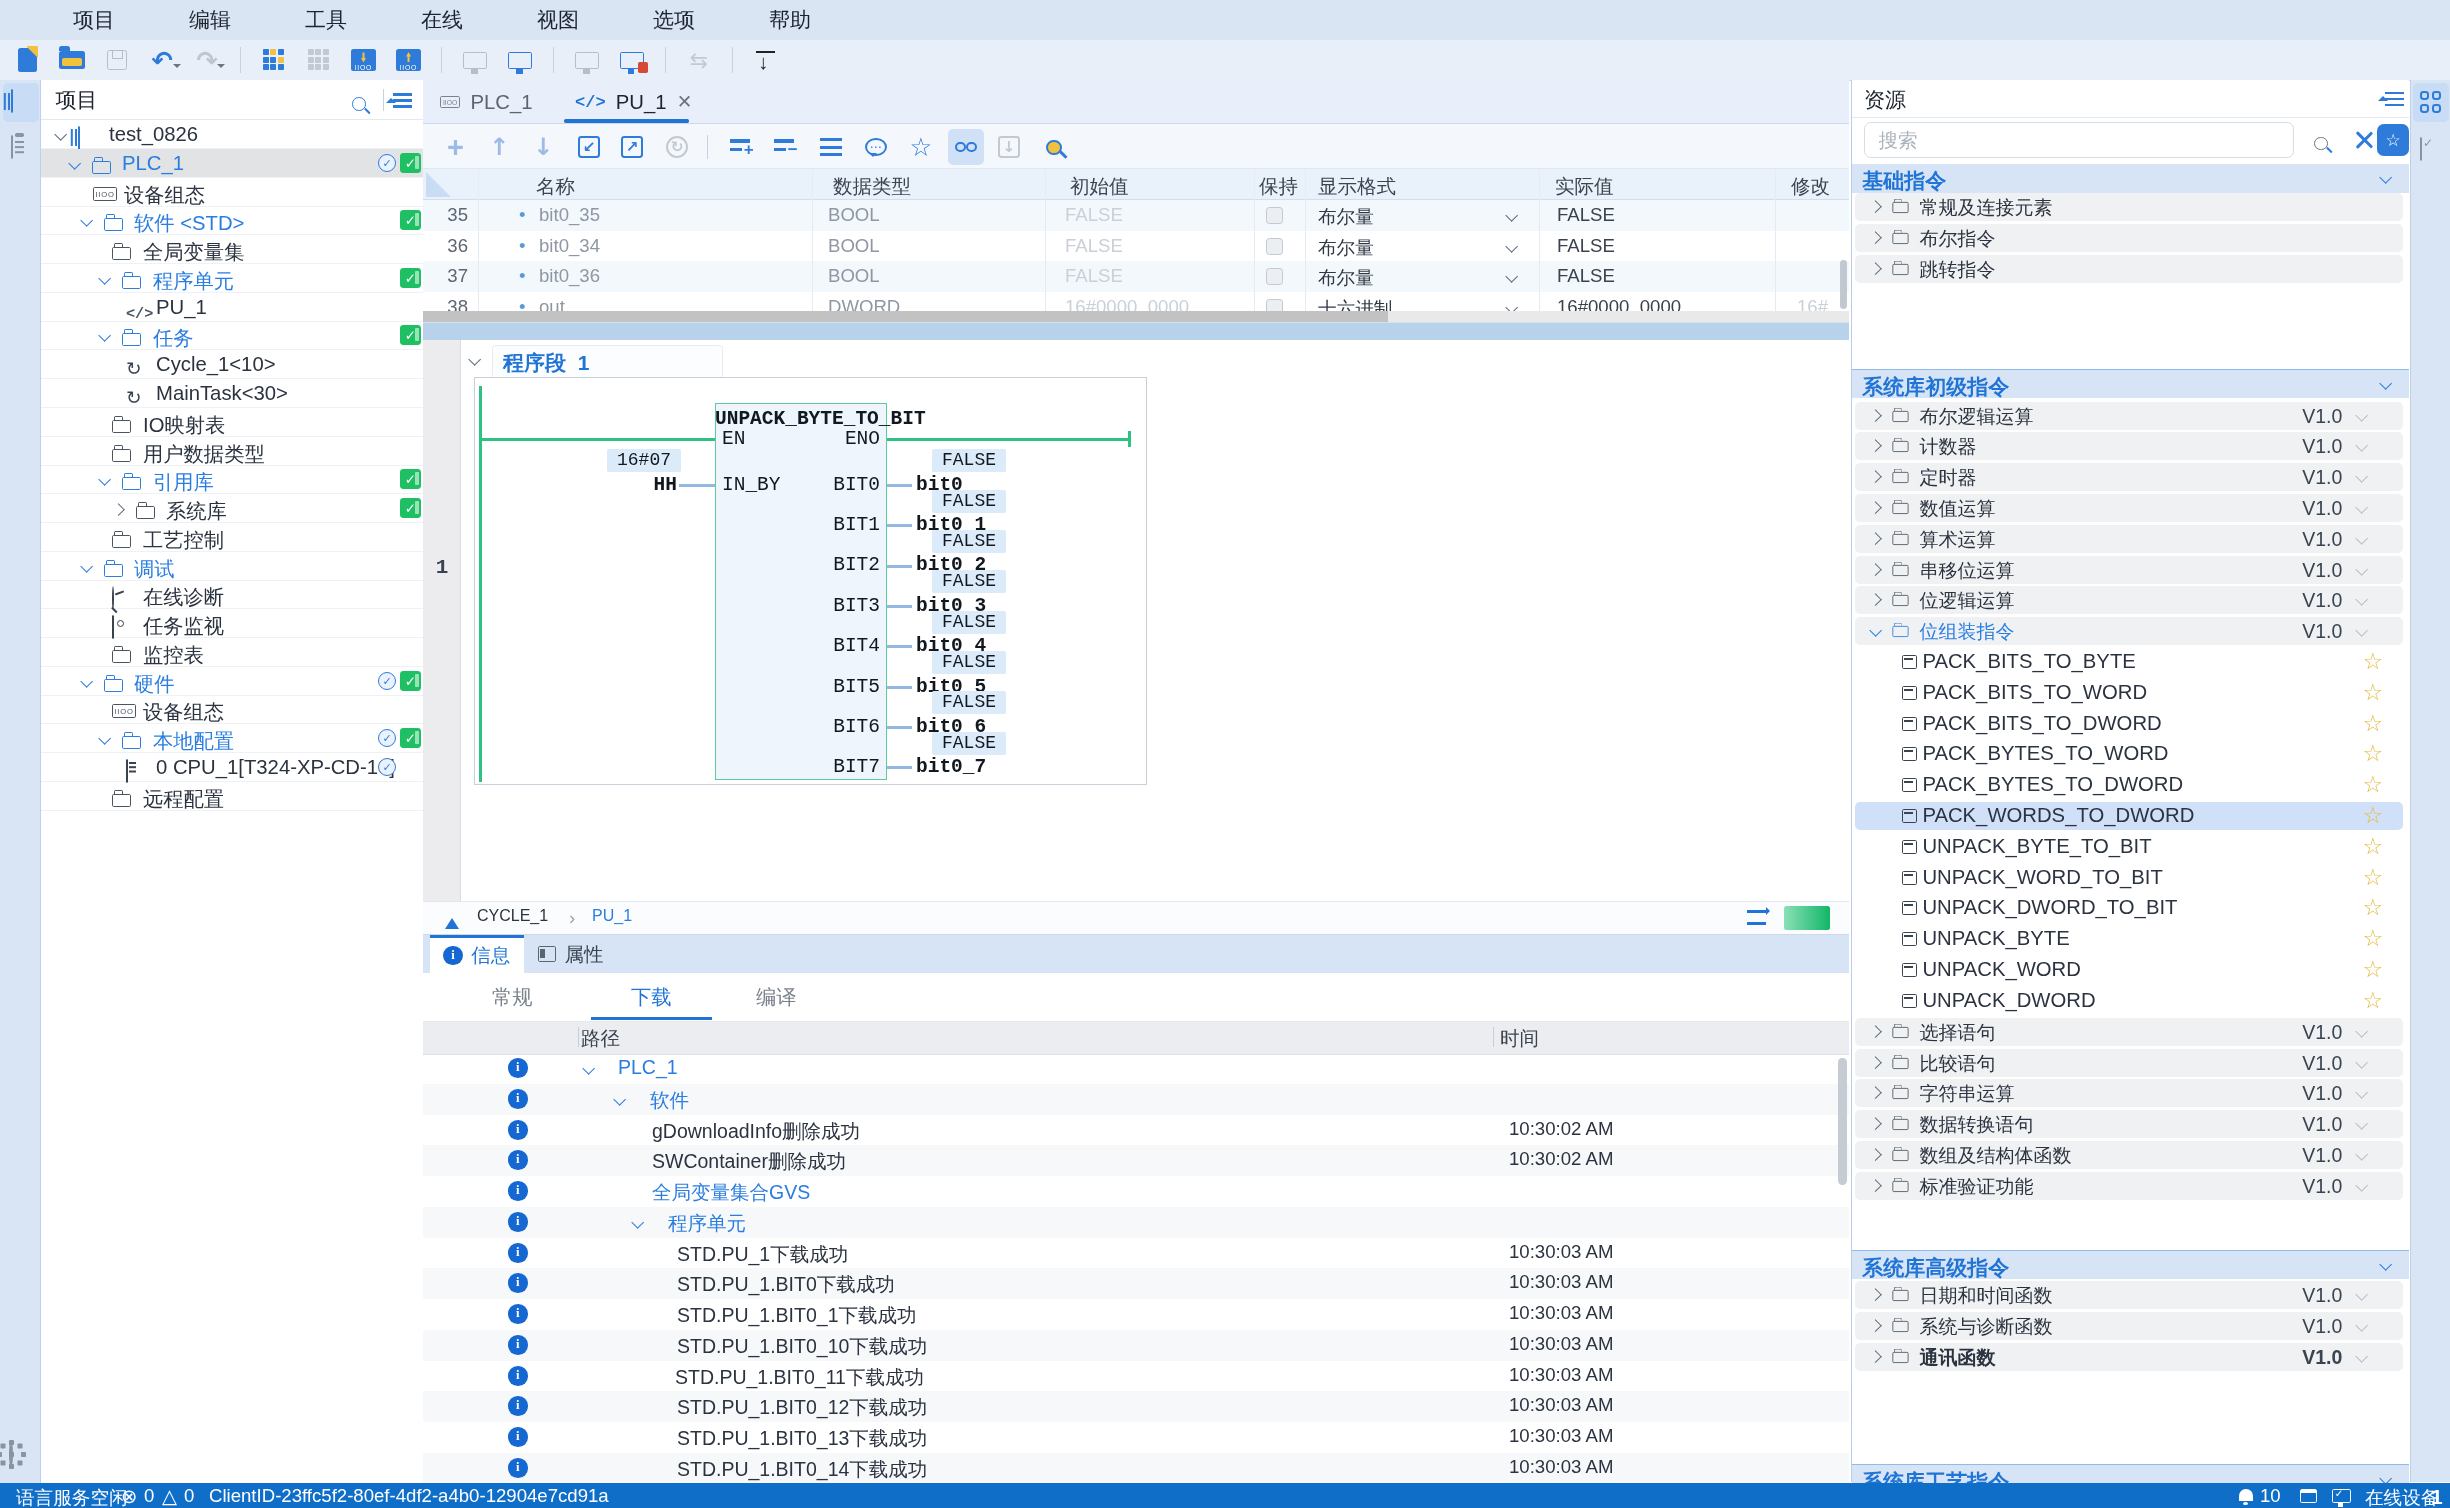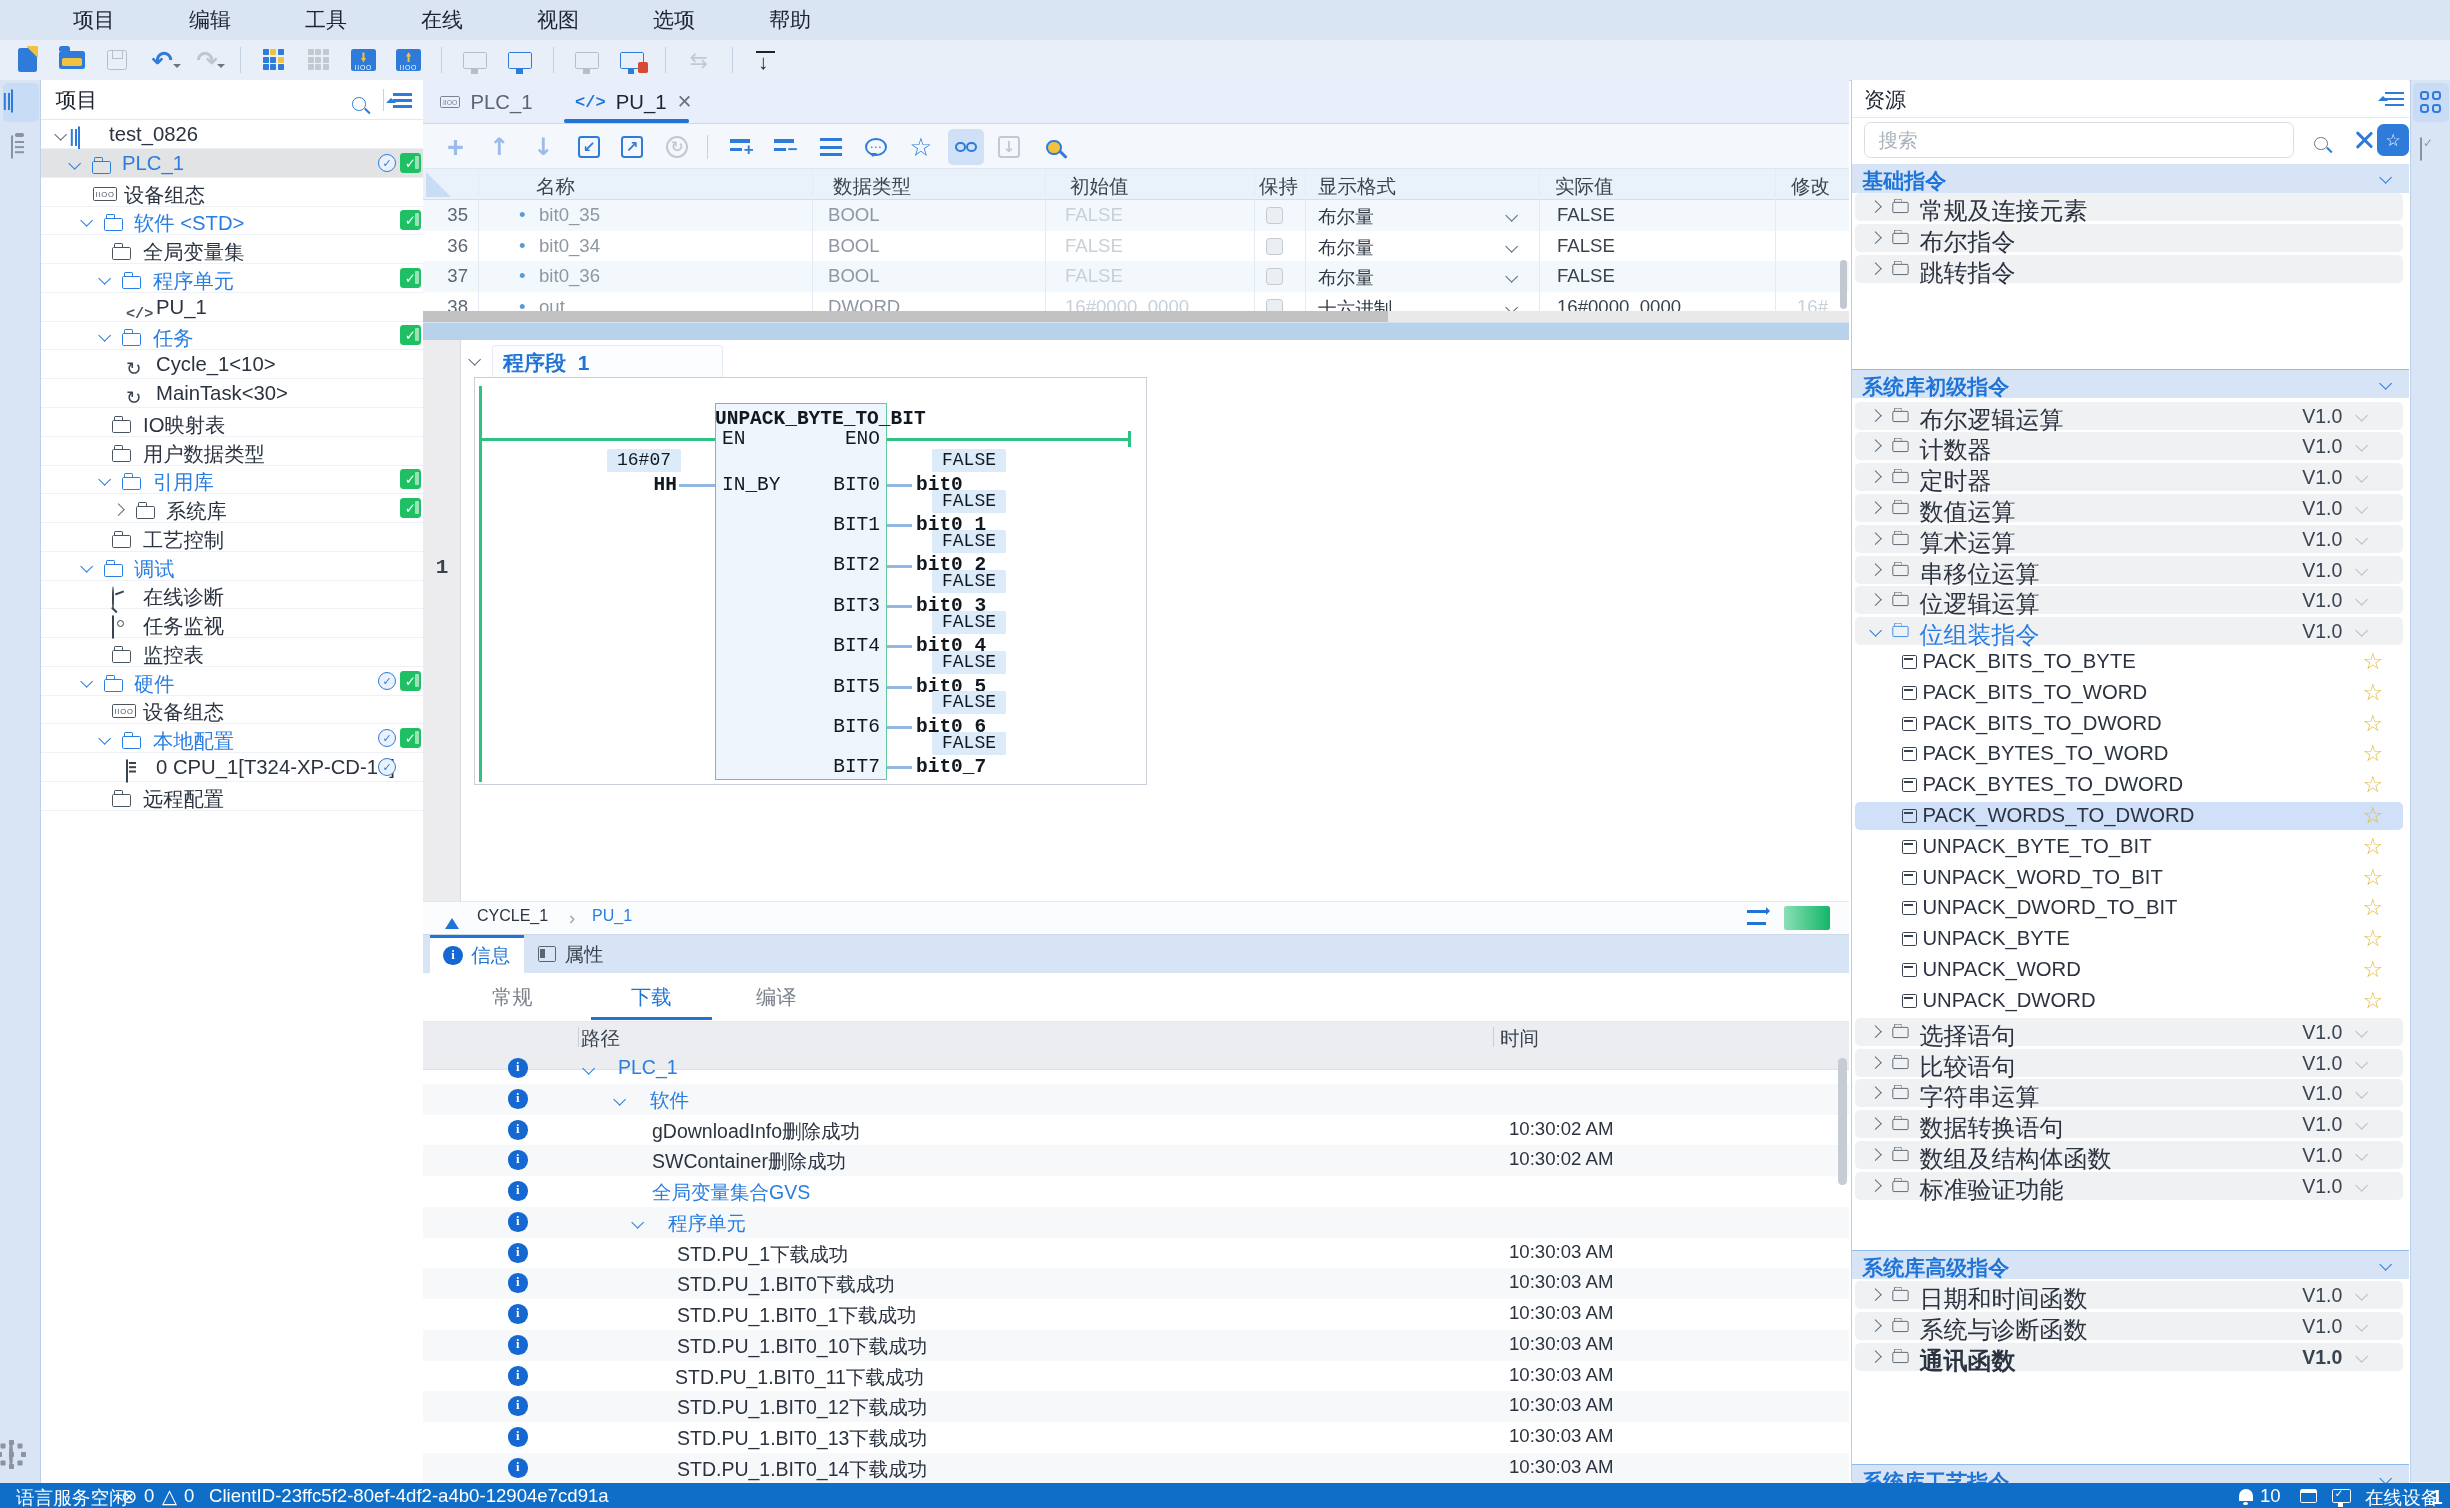--- a/index.html
+++ b/index.html
@@ -183,21 +183,21 @@
 .iptab.active{background:#fff;border-top:3.4px solid var(--accent)}
 .iptab .lbl{font-size:19.5px;color:#3a4450}
 .iptab.active .lbl{color:var(--accent)}
 .ico-info{width:19.5px;height:19.5px;border-radius:50%;background:#1568d2;color:#fff;font-size:12.7px;font-weight:bold;display:flex;align-items:center;justify-content:center;font-family:"Liberation Serif",serif}
 .ico-prop{width:18.6px;height:15.2px;border:1.7px solid #5b6570;border-radius:1.7px;position:relative}
 .ico-prop::after{content:"";position:absolute;left:1.7px;top:1.7px;width:5.1px;height:8.5px;background:#5b6570}
 #ip-subtabs{position:absolute;left:0;top:38px;width:100%;height:49px;background:#fff;border-bottom:0.8px solid #e6eaef}
 .subtab{position:absolute;top:10.2px;font-size:20.3px;color:#7a828c}
 .subtab.active{color:var(--accent)}
 #sub-underline{position:absolute;left:168px;top:44px;width:121px;height:3.4px;background:var(--accent)}
-#log-head{position:absolute;left:0;top:87px;width:100%;height:48px;background:#ebedf0;border-bottom:0.8px solid #dde1e6}
+#log-head{position:absolute;left:0;top:87px;width:100%;height:33px;background:#ebedf0;border-bottom:0.8px solid #dde1e6}
 .lh{position:absolute;top:3.4px;font-size:19.5px;color:#3a4450}
 .lhbar{position:absolute;top:5.1px;width:0.8px;height:20.3px;background:#c9ced6}
 #logrows{position:absolute;left:0;top:118px;width:100%;bottom:0;overflow:hidden}
 .lrow{position:absolute;left:0;width:100%;height:30.5px}
 .lrow.alt{background:#f6f8fa}
 .lrow .ico-info{position:absolute;left:85px;top:5.1px}
 .ltext{position:absolute;top:3.4px;font-size:19.5px;white-space:nowrap}
 .ltext.blue{color:var(--treeblue)}
 .ltime{position:absolute;left:1086px;top:3.4px;font-size:18.6px;color:#2b3340}
 .lrow .chev{position:absolute;top:11px}
@@ -215,21 +215,21 @@
 .rp-xicon::after{transform:rotate(-45deg)}
 #rp-favbtn{position:absolute;left:525px;top:44px;width:32px;height:32px;background:#2f7bd9;border-radius:6.8px;display:flex;align-items:center;justify-content:center;color:#fff;font-size:17px;font-family:"DejaVu Sans",sans-serif}
 .sect-head{position:absolute;left:0;width:100%;height:29px;background:#d7e4f6;border-top:1.7px solid #8fbbea}
 .sect-head .lbl{position:absolute;left:10.2px;top:2.5px;font-size:21px;font-weight:bold;color:var(--accent)}
 .sect-head .chev{position:absolute;right:18.6px;top:8.5px}
 .rrow{position:absolute;left:3.4px;width:548px;height:28px;border-radius:5.1px}
 .rrow.folder{background:#f0f1f3}
 .rrow.selected{background:var(--sel)}
 .rrow .chev{position:absolute;left:16px;top:9.3px}
 .rrow .ico-folder{position:absolute;left:36px;top:5.1px;transform:scale(.85)}
-.rlabel{position:absolute;left:64px;top:1.7px;font-size:24px;color:#2b3340;white-space:nowrap}
+.rlabel{position:absolute;left:64px;top:1.7px;font-size:19px;color:#2b3340;white-space:nowrap}
 .rlabel.blue{color:var(--treeblue)}
 .rver{position:absolute;right:61px;top:2.5px;font-size:19.5px;color:#3a4450}
 .rrow .chev.lgray{left:auto;right:37px;top:8.5px}
 .ico-block{position:absolute;left:47px;top:6.8px;width:14.4px;height:14.4px;border:1.7px solid #3a4450;border-radius:1.7px}
 .ico-block::after{content:"";position:absolute;left:0.8px;top:2.5px;width:9.3px;height:1.7px;background:#3a4450}
 .rstar{position:absolute;right:20.3px;top:0;font-size:23px;color:#e3bb3f;font-family:"DejaVu Sans",sans-serif}
 .ritem-label{position:absolute;left:67px;top:1.7px;font-size:20.3px;color:#2b3340;white-space:nowrap}
 
 
 #rightstrip{left:2410px;top:80px;width:40px;height:1402px;background:var(--strip);border-left:1.7px solid #bcd0ea}

